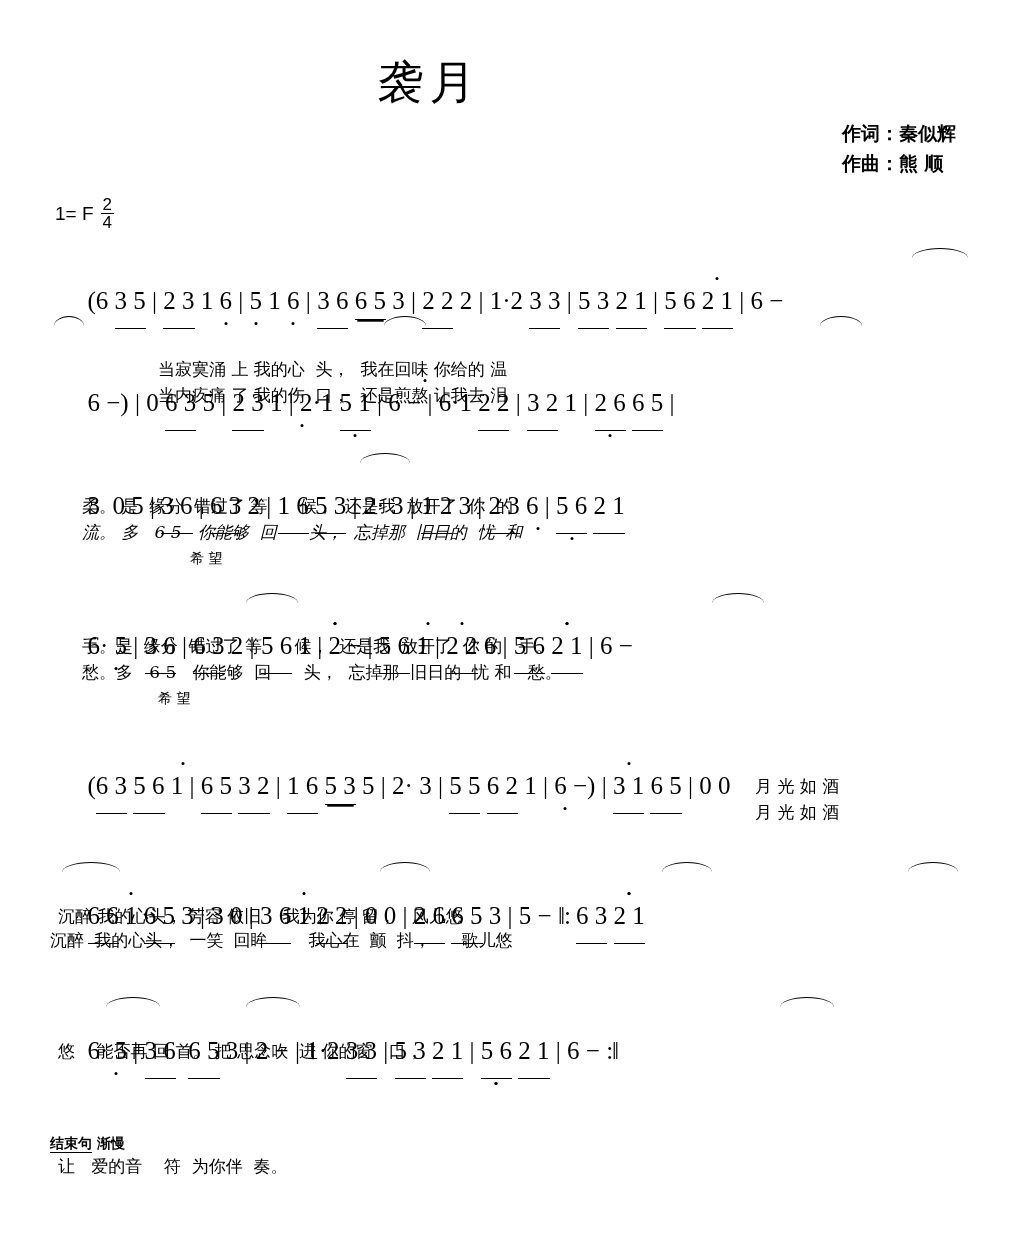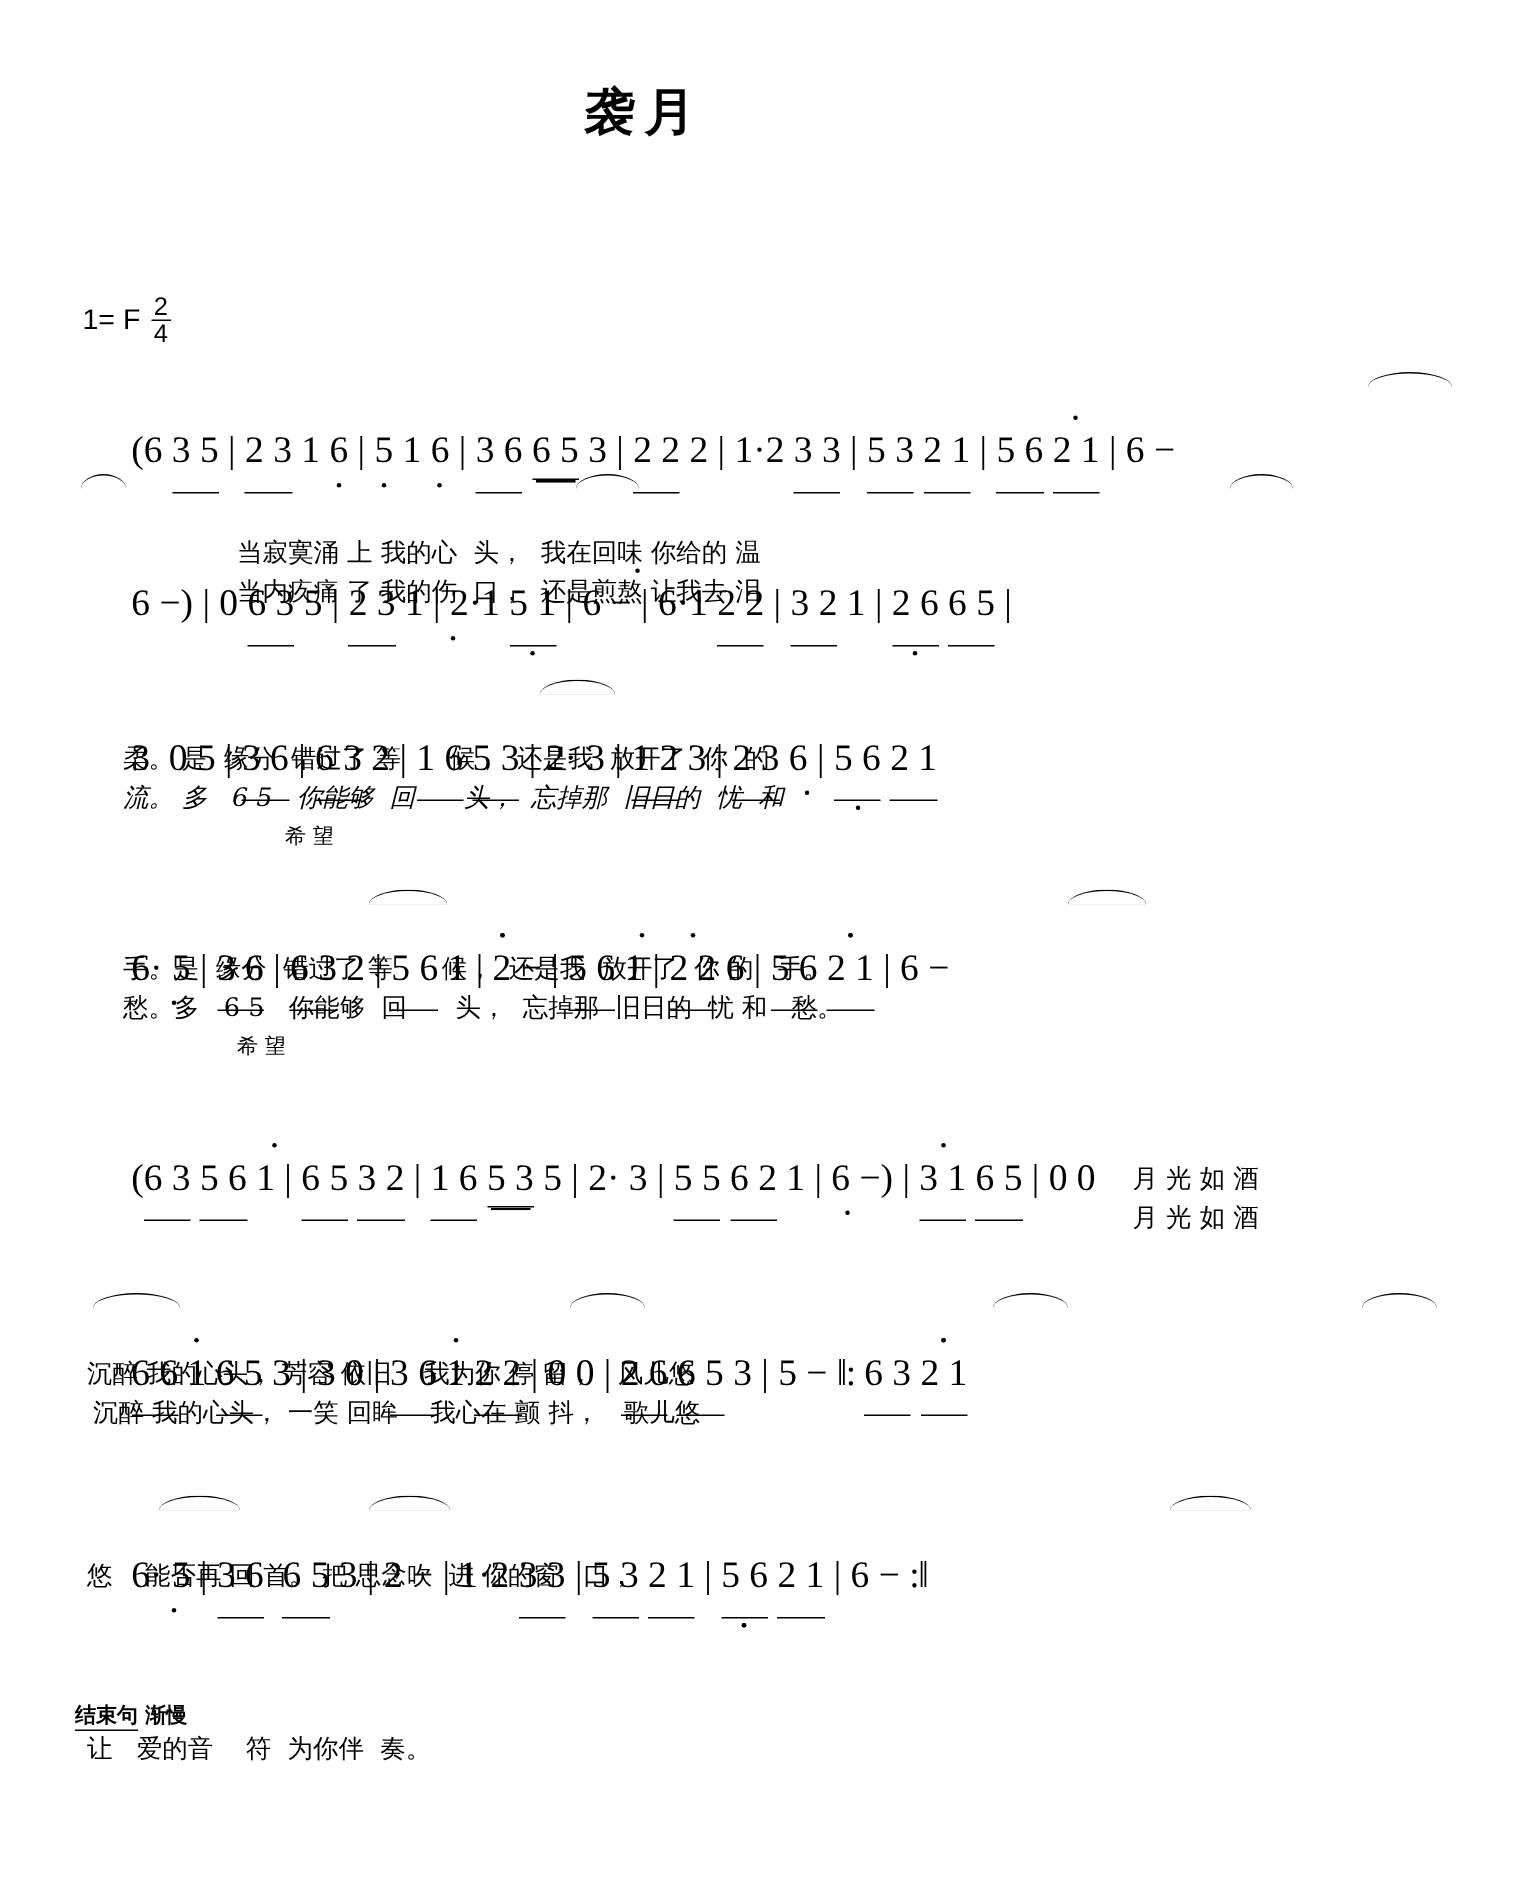--- a/index.html
+++ b/index.html
@@ -21,22 +21,22 @@
     height: 1259px;
   }
   
   .title {
     position: absolute;
     top: 52px;
     left: 0;
     width: 859px;
     text-align: center;
     font-family: "DejaVu Serif", serif;
-    font-size: 34px;
-    font-weight: bold;
+    font-size: 46px;
+    font-weight: normal;
     letter-spacing: 6px;
   }
   .credits {
     position: absolute;
     top: 118px;
     right: 68px;
     font-family: "DejaVu Serif", serif;
     font-size: 19px;
     font-weight: bold;
     line-height: 30px;
@@ -137,20 +137,24 @@
     letter-spacing: -1px;
   }
 </style>
 </head>
 <body>
 
 <div class="sheet">
 
   <div class="title">袭月</div>
 
+  <div class="credits">
+    <div>作词：秦似辉</div>
+    <div>作曲：熊  顺</div>
+  </div>
 
   <div class="keysig">
     <span>1= F</span>
     <span class="frac">
       <span class="num">2</span>
       <span class="den">4</span>
     </span>
   </div>
 
   <div class="system" style="top:250px;">
@@ -202,21 +206,21 @@
 
   <div class="system" style="top:865px;">
     <div class="notes">
       <span class="tok beam1">6 6</span><span class="tok"> <span class="dotU">1</span> </span><span class="tok beam1">6 5</span><span class="tok"> 3 | 3 0 | </span><span class="tok beam1">3 6</span><span class="tok"> <span class="dotU">1</span> </span><span class="tok beam1">2 2</span><span class="tok"> | 0 0 | </span><span class="tok beam1">2 6</span><span class="tok"> </span><span class="tok beam1">6 5</span><span class="tok"> 3 | 5 − <span class="rpt">‖:</span> </span><span class="tok beam1">6 3</span><span class="tok"> </span><span class="tok beam1"><span class="dotU">2</span> <span class="dotU">1</span></span>
       <span class="tie" style="left:12px; top:-3px; width:58px;"></span>
       <span class="tie" style="left:330px; top:-3px; width:50px;"></span>
       <span class="tie" style="left:612px; top:-3px; width:50px;"></span>
       <span class="tie" style="left:858px; top:-3px; width:50px;"></span>
     </div>
     <div class="lyrics" style="margin-left:8px;">沉醉 我的心头， 芳容 依旧    我为你 停 留，   风儿悠</div>
-    <div class="lyrics" style="margin-left:12px;">沉醉 我的心头， 一笑 回眸    我心在 颤 抖，   歌儿悠</div>
+    <div class="lyrics" style="margin-left:0;font-family:Liberation Mono, monospace;">沉醉 我的心头， 一笑 回眸    我心在 颤 抖，   歌儿悠</div>
   </div>
 
   <div class="system" style="top:1000px;">
     <div class="notes">
       <span class="tok">6· <span class="dotA">5</span> | </span><span class="tok beam1">3 6</span><span class="tok">  </span><span class="tok beam1">6 5</span><span class="tok"> 3 | 2 − | 1·2 </span><span class="tok beam1">3 3</span><span class="tok"> | </span><span class="tok beam1">5 3</span><span class="tok"> </span><span class="tok beam1">2 1</span><span class="tok"> | </span><span class="tok beam1"><span class="dotA">5</span> <span class="dotA">6</span></span><span class="tok"> </span><span class="tok beam1">2 1</span><span class="tok"> | 6 − <span class="rpt">:‖</span></span>
       <span class="tie" style="left:56px; top:-3px; width:54px;"></span>
       <span class="tie" style="left:196px; top:-3px; width:54px;"></span>
       <span class="tie" style="left:730px; top:-3px; width:54px;"></span>
     </div>
     <div class="lyrics" style="margin-left:8px;">悠    能否再 回 首。 把 思念吹  进 你的窗   口，</div>

